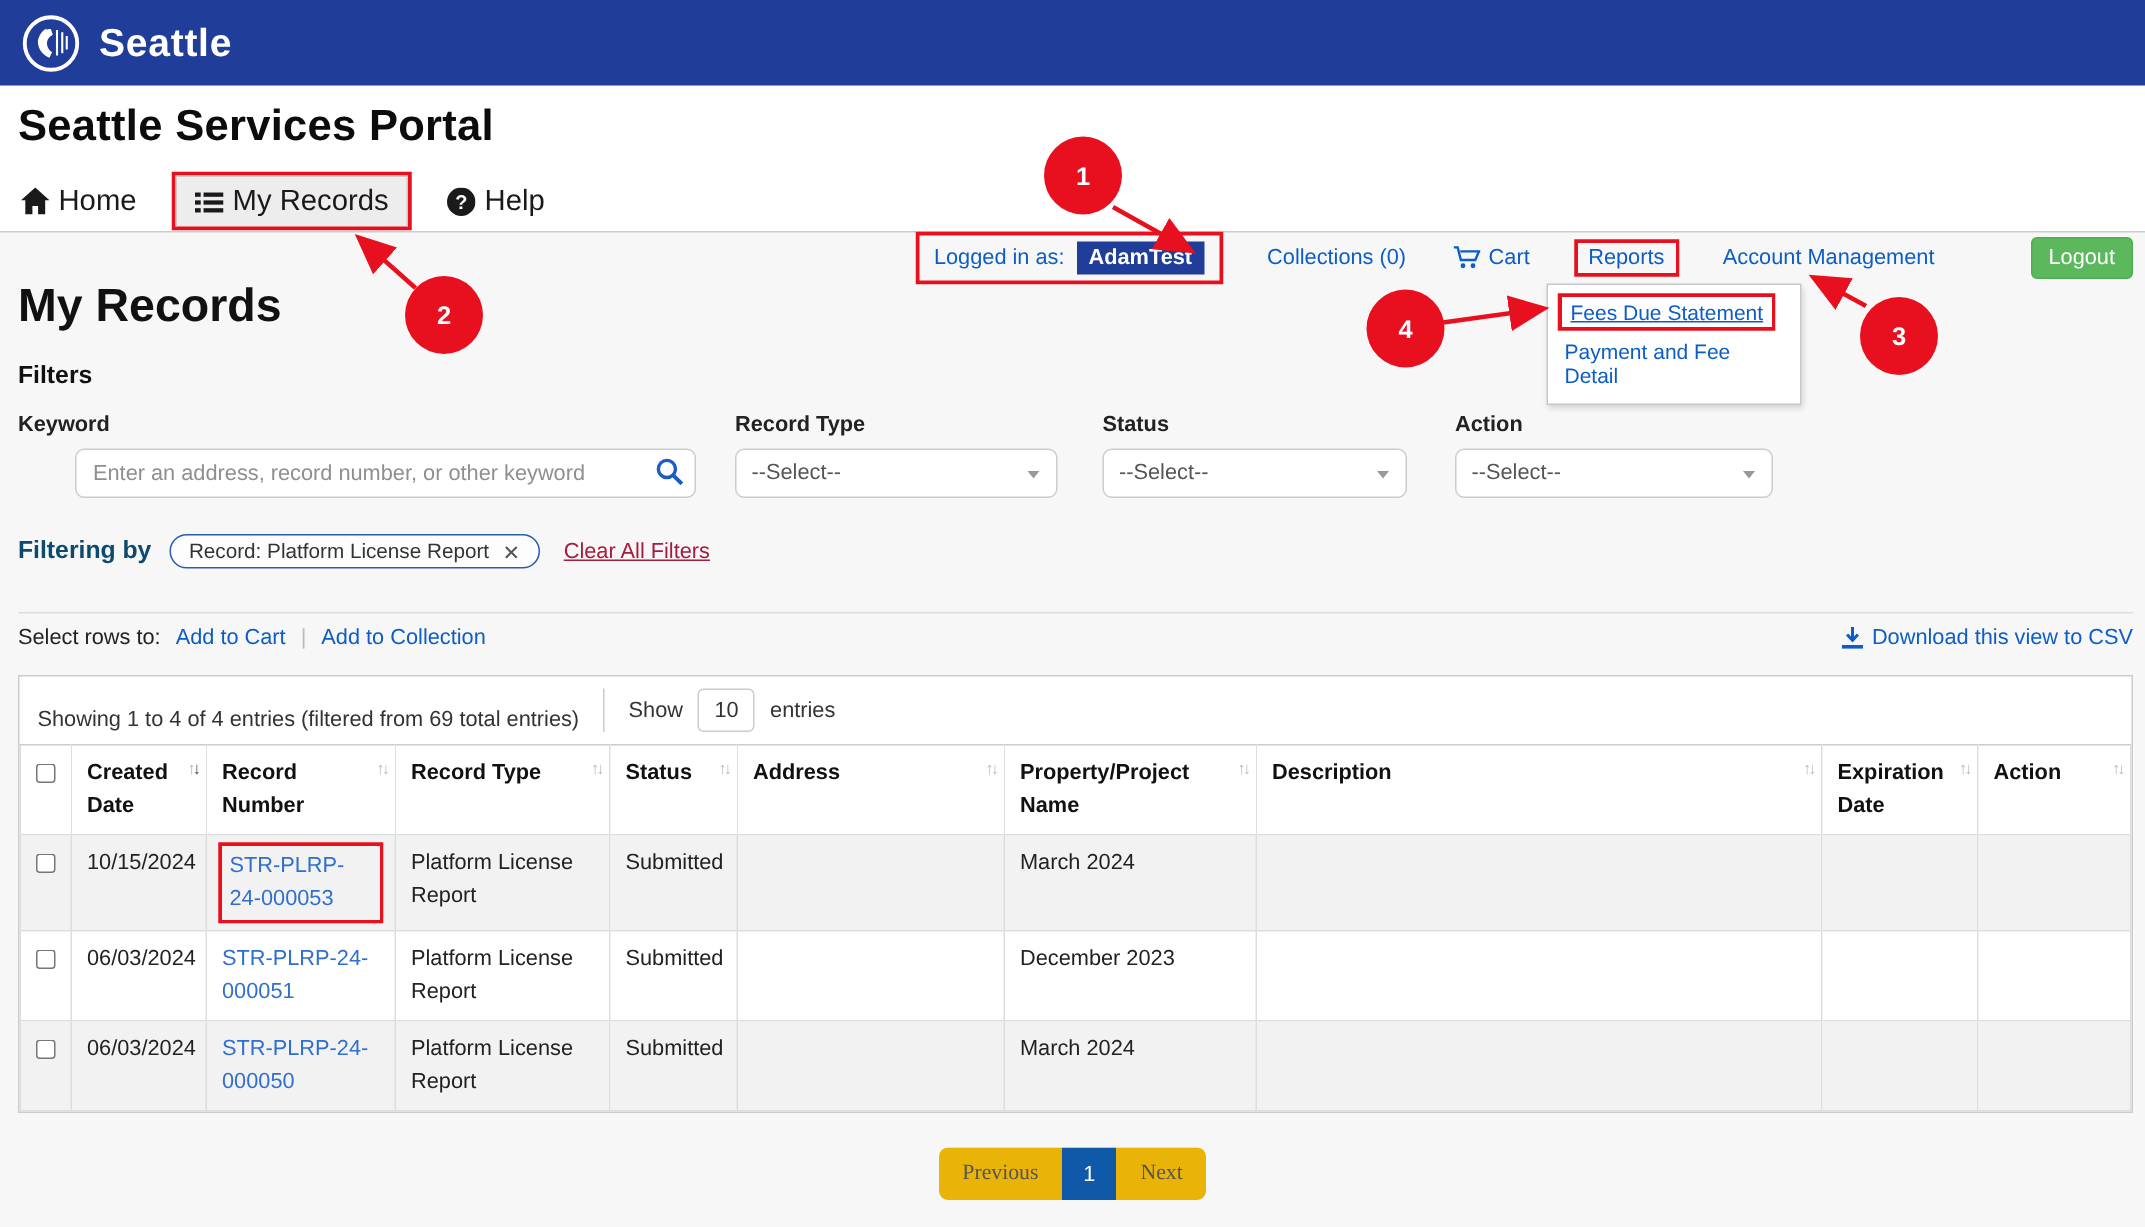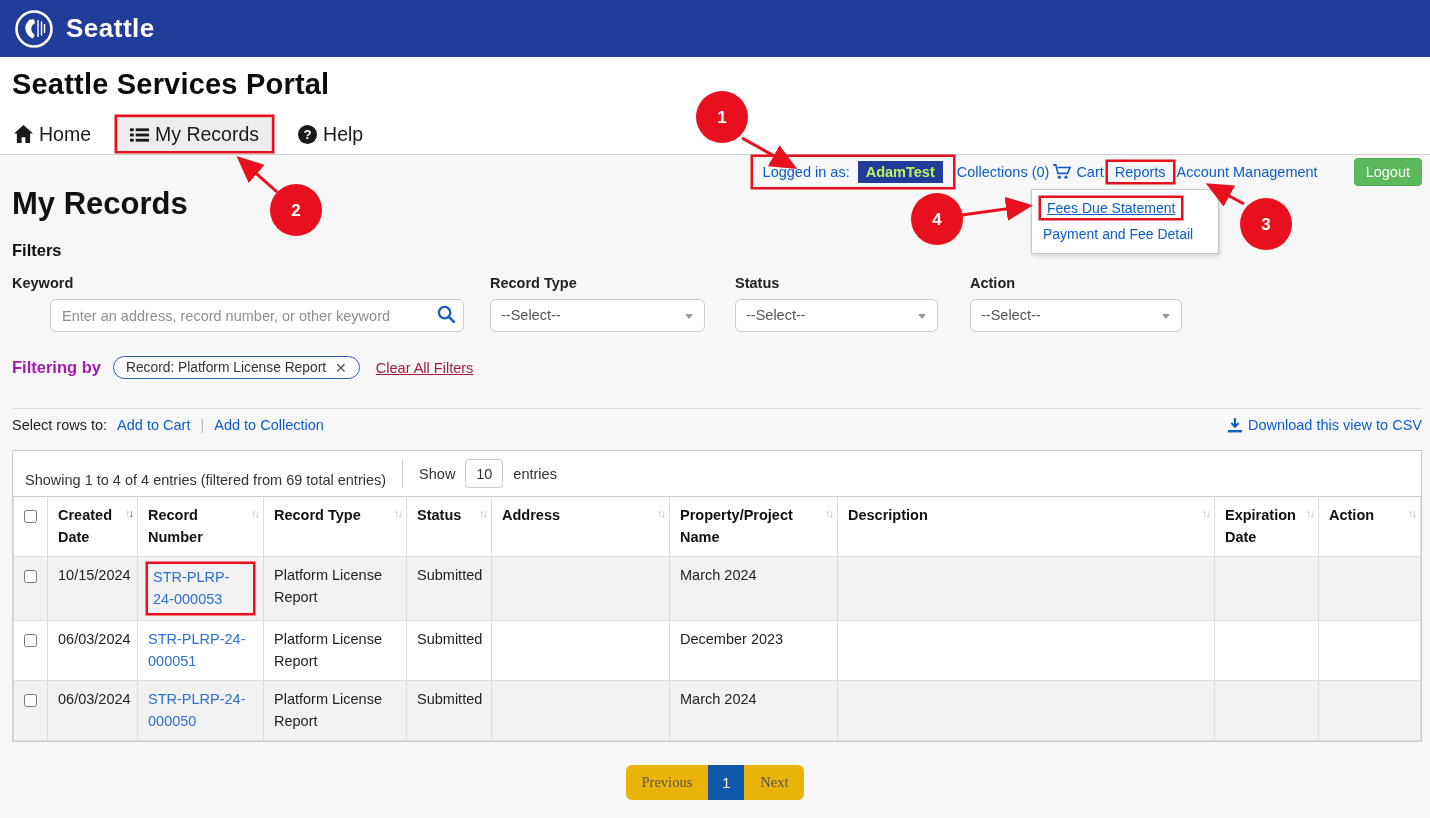--- a/index.html
+++ b/index.html
@@ -20,52 +20,52 @@
   
   .portal-title { top:68px; left:12px; font-size:29px; font-weight:800; color:#0c0c0c; letter-spacing:.2px; }
 
   
   .mainnav { top:114px; left:14px; display:flex; align-items:center; gap:26px; height:40px; }
   .nav-item { display:flex; align-items:center; gap:6px; font-size:19.5px; color:#1a1a1a; cursor:pointer; }
   .nav-tab-active { background:#ededed; border:1px solid #c9c9c9; border-bottom:none; padding:5px 12px; }
   .anno-box { box-shadow:0 0 0 2.5px #e8101e; }
 
   
-  .account-bar { top:157px; right:8px; display:flex; align-items:center; gap:4px; font-size:14.5px; }
+  .account-bar { top:157px; right:8px; display:flex; align-items:center; gap:32px; font-size:14.5px; }
   .acct-link { color:#0d5dc8; text-decoration:none; cursor:pointer; white-space:nowrap; }
   .loggedin-wrap { display:flex; align-items:center; gap:8px; padding:4px 10px; background:#f7f7f7; }
-  .user-badge { background:#1f3d99; color:#bef264; font-weight:bold; padding:3px 8px; font-size:14.5px; }
+  .user-badge { background:#1f3d99; color:#ffffff; font-weight:bold; padding:3px 8px; font-size:14.5px; }
   .reports-wrap { padding:2px 7px; }
   .logout-btn { background:#5cb85c; color:#fff; border:1px solid #4cae4c; border-radius:4px;
     font-size:14.5px; padding:5px 11px; cursor:pointer;margin-left:32px; }
   .cart-wrap { display:flex; align-items:center; gap:5px; }
 
   
-  .reports-menu { top:189px; left:1031px; width:188px; background:#fff; border:1px solid #c6c6c6;
+  .reports-menu { top:189px; left:1031px; width:170px; background:#fff; border:1px solid #c6c6c6;
     box-shadow:1px 2px 4px rgba(0,0,0,.15); padding:7px 9px; z-index:40; }
   .reports-menu .menu-item { display:block; font-size:14px; color:#0d5dc8; padding:4px 2px; cursor:pointer; text-decoration:none; }
   .reports-menu .menu-item.boxed { text-decoration:underline; padding:2px 6px; margin:1px 0 4px 0; display:inline-block; }
 
   
   .page-heading { top:186px; left:12px; font-size:31px; font-weight:800; color:#111; }
   .filters-label { top:241px; left:12px; font-size:16.5px; font-weight:bold; color:#111; }
   .field-label { position:absolute; font-size:14.5px; font-weight:bold; color:#222; }
   .keyword-wrap { position:absolute; left:12px; top:299px; width:452px; height:33px;padding-left:38px; }
   .keyword-input { width:100%; height:100%; border:1px solid #ccc; border-radius:6px; padding:0 36px 0 11px;
     font-size:14.5px; color:#333; background:#fff; font-family:"Liberation Sans",sans-serif; }
   .keyword-input::placeholder { color:#8f8f8f; }
   .search-btn { position:absolute; right:8px; top:6px; background:none; border:none; cursor:pointer; }
   .select-box { position:absolute; top:299px; height:33px; background:#fff; border:1px solid #ccc; border-radius:6px;
     font-size:14.5px; color:#555; padding:7px 26px 0 10px; cursor:pointer; }
   .select-caret { position:absolute; right:11px; top:14px; width:0; height:0;
     border-left:4.5px solid transparent; border-right:4.5px solid transparent; border-top:5.5px solid #999; }
 
   
   .filterby-row { top:356px; left:12px; display:flex; align-items:center; }
-  .filterby-label { font-size:16.5px; font-weight:bold; color:#a21caf; }
+  .filterby-label { font-size:16.5px; font-weight:bold; color:#0c4a6e; }
   .filter-chip { margin-left:12px; display:flex; align-items:center; gap:9px; border:1.6px solid #2a5db0;
     border-radius:16px; padding:3px 12px; font-size:13.8px; color:#333; background:#fdfdfd; cursor:default; }
   .chip-x { color:#555; font-size:14px; cursor:pointer; line-height:1; }
   .clear-filters { margin-left:16px; font-size:14.5px; color:#a51c3c; text-decoration:underline; cursor:pointer; }
 
   .rule { top:408px; left:12px; width:1410px; border-top:1px solid #ddd; }
 
   
   .actions-row { top:417px; left:12px; width:1410px; display:flex; justify-content:space-between; align-items:center; font-size:14.5px; }
   .actions-left { display:flex; align-items:center; gap:10px; color:#222; }

